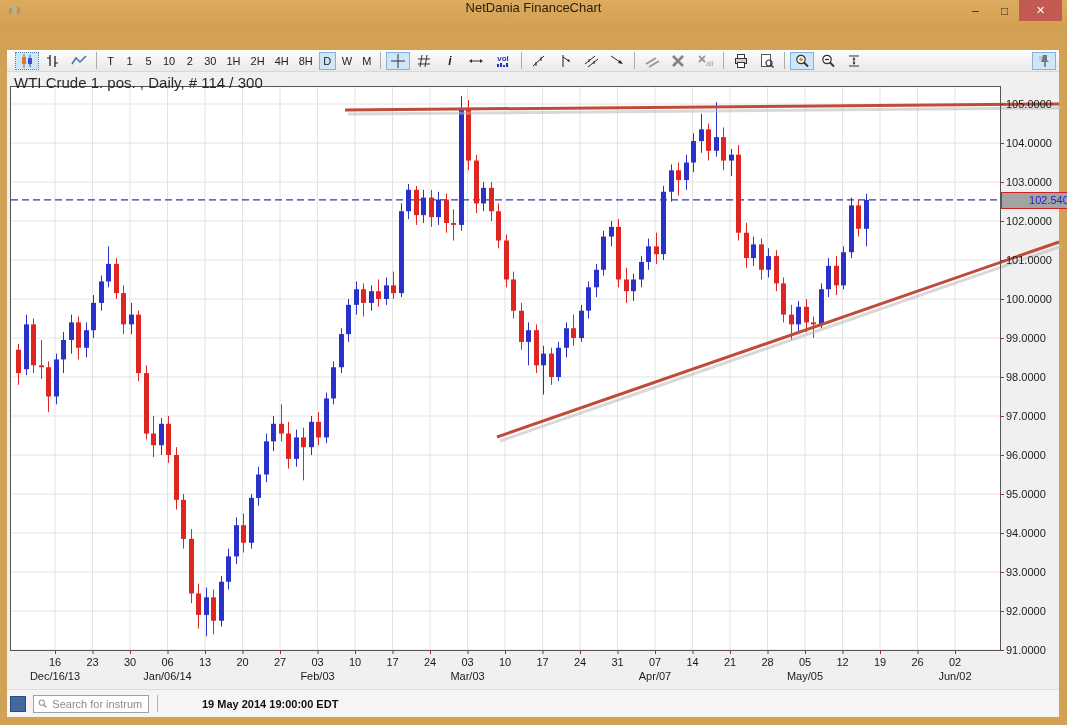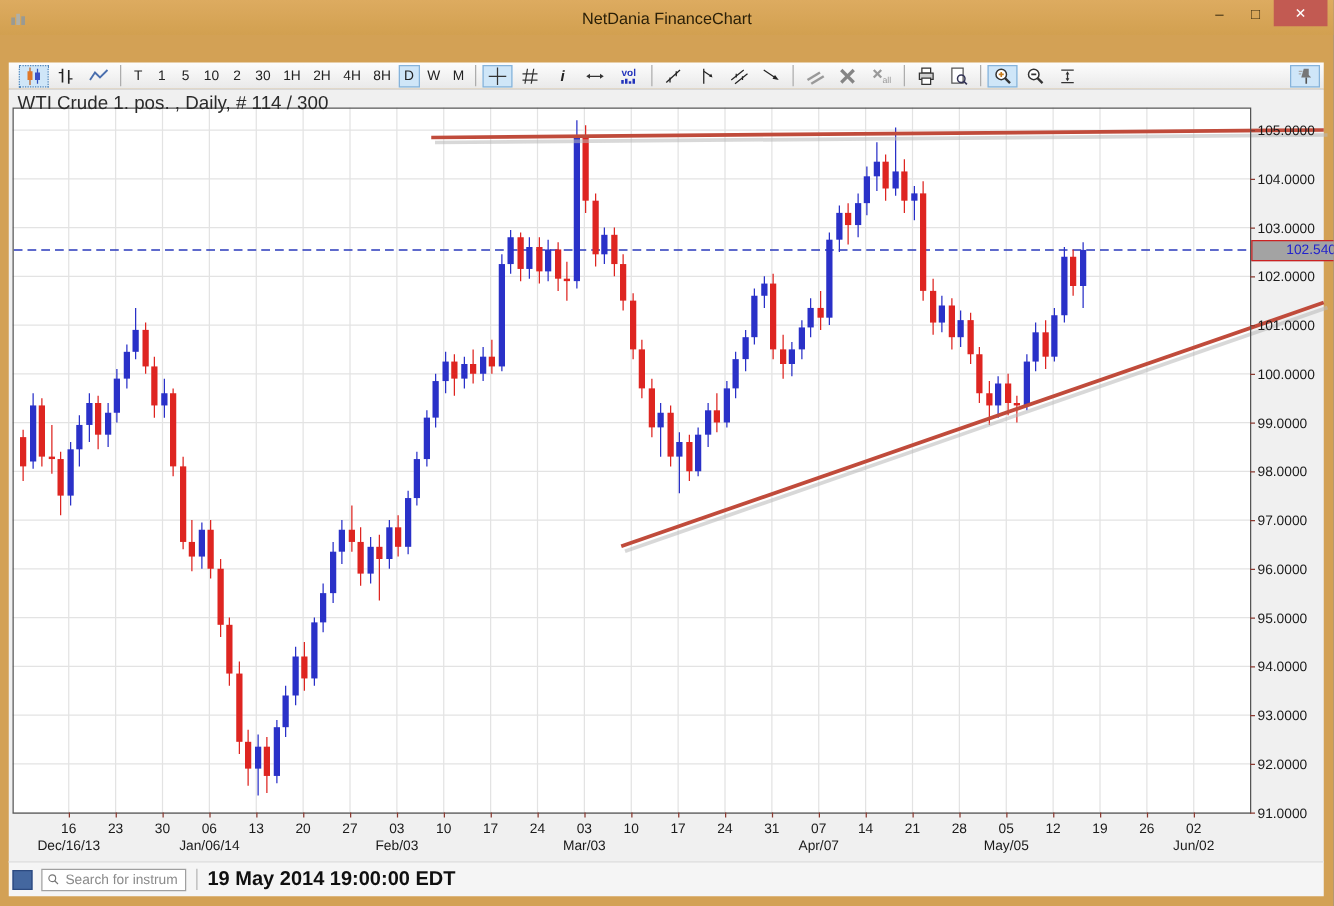--- a/index.html
+++ b/index.html
@@ -1,18 +1,18 @@
 <!DOCTYPE html>
 <html><head>
 <meta charset="utf-8">
 <style>
   html,body{margin:0;padding:0;background:#888;}
   .window{position:relative;width:1067px;height:725px;background:#d3a155;font-family:"Liberation Sans",sans-serif;overflow:hidden;}
   
-  .titlebar{position:absolute;left:0;top:0;right:0;height:28px;background:linear-gradient(#ddab60,#d2a050);display:flex;align-items:center;}
+  .titlebar{position:absolute;left:0;top:0;right:0;height:28px;background:linear-gradient(#ddab60,#d2a050);display:flex;}
   .app-icon{margin-left:8px;width:16px;height:16px;display:flex;align-items:center;}
   .win-title{position:absolute;left:0;right:0;text-align:center;font-size:13px;color:#2b2008;}
   .winbtns{position:absolute;right:5px;top:0;display:flex;height:21px;}
   .wbtn{width:29px;height:21px;display:flex;align-items:center;justify-content:center;font-size:12px;color:#3a2c10;cursor:default;}
   .wbtn.close{width:43px;background:#c25a52;color:#fff;font-size:11px;}
   
   .menubar{position:absolute;left:7px;right:8px;top:28px;height:22px;background:#f3f3f3;display:flex;align-items:center;padding-left:28px;box-sizing:border-box;}
   .menu-item{font-size:13px;font-weight:700;color:#1d1d5e;padding:0 9px;white-space:nowrap;}
   
   .toolbar{position:absolute;left:7px;right:8px;top:50px;height:22px;background:linear-gradient(#fdfdfd,#e9e9e9);display:flex;align-items:center;padding-left:7px;box-sizing:border-box;border-bottom:1px solid #d8d8d8;}
@@ -26,21 +26,21 @@
   .chart-label{position:absolute;left:14px;top:74px;font-size:15px;color:#2a2a2a;z-index:3;}
   #chartsvg{position:absolute;left:0;top:0;width:1067px;height:725px;pointer-events:none;z-index:2;}
   .price-marker{position:absolute;left:1001px;top:192px;width:56px;height:15px;border:1px solid #cc2222;background:#a3a3a3;color:#2222cc;font-size:11px;line-height:15px;text-align:center;z-index:4;padding-left:22px;}
   
   .statusbar{position:absolute;left:7px;right:8px;bottom:8px;height:27px;background:#f5f5f5;border-top:1px solid #dcdcdc;display:flex;align-items:center;z-index:5;}
   .sq-icon{width:14px;height:14px;background:#44679f;border:1px solid #2c4a80;margin:0 7px 0 3px;}
   .searchbox{width:116px;height:18px;border:1px solid #a0a0a0;background:#fff;display:flex;align-items:center;padding:0 4px;gap:3px;box-sizing:border-box;}
   .searchbox input{border:0;outline:0;width:100%;font-size:11px;color:#555;font-family:"Liberation Sans",sans-serif;background:transparent;}
   .searchbox input::placeholder{color:#8a8a8a;}
   .sb-sep{width:1px;height:17px;background:#b5b5b5;margin:0 8px;}
-  .timestamp{font-size:16px;font-weight:700;color:#101010;}
+  .timestamp{font-size:11px;font-weight:700;color:#101010;margin-left:36px;}
   svg text{font-family:"Liberation Sans",sans-serif;}
 </style>
 </head>
 <body>
 
 <div class="window">
 
   <div class="titlebar">
     <span class="app-icon">
       <svg width="14" height="14" viewBox="0 0 14 14">

